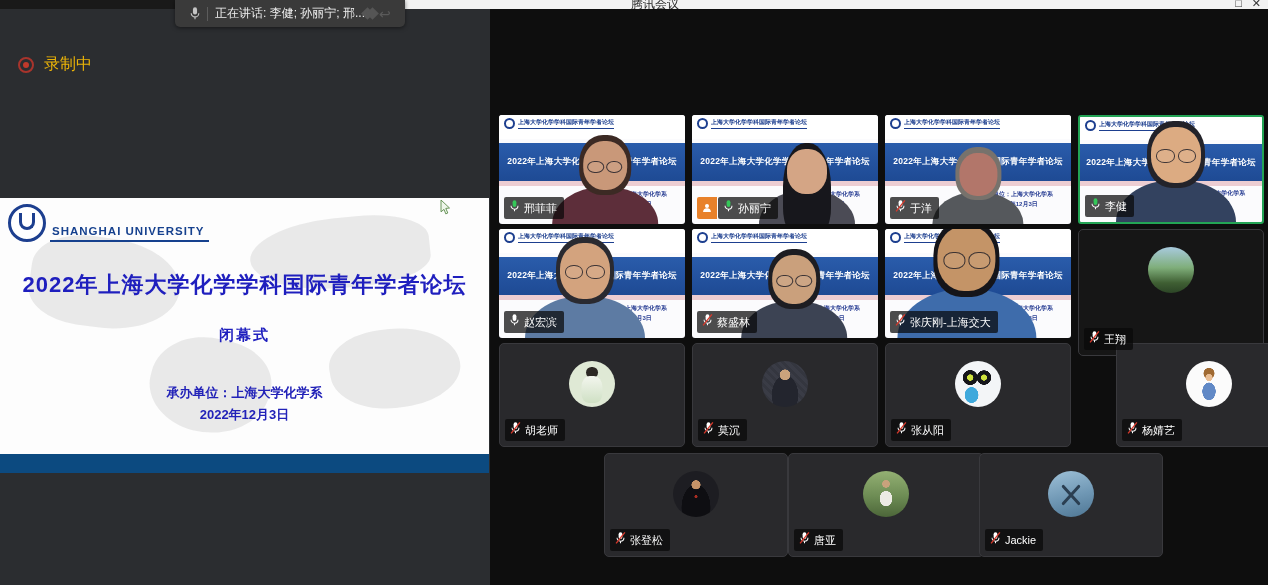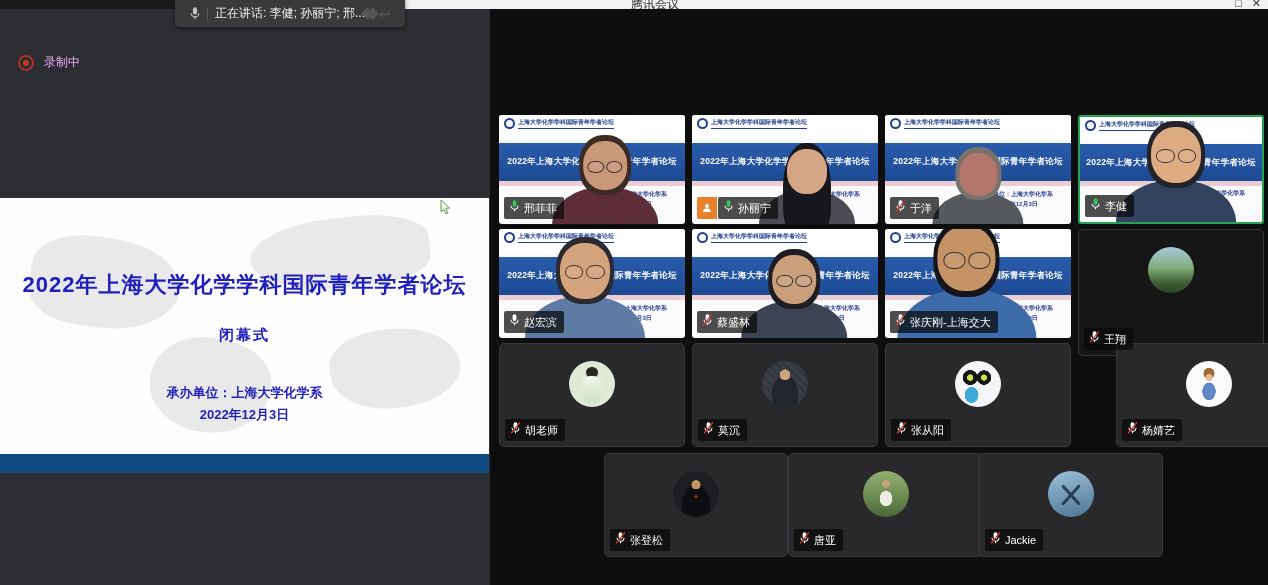--- a/index.html
+++ b/index.html
@@ -5,21 +5,21 @@
   html,body{margin:0;padding:0;background:#000;}
   body{width:1268px;height:585px;overflow:hidden;font-family:"Liberation Sans","DejaVu Sans",sans-serif;}
   .stage{position:relative;width:1268px;height:585px;background:#0f0f0f;overflow:hidden;}
 
   
   .share-pane{position:absolute;left:0;top:0;width:490px;height:585px;background:#2b2d30;}
   .share-topstrip{position:absolute;left:0;top:0;width:490px;height:9px;background:#191919;}
   .recording{position:absolute;left:18px;top:54px;display:flex;align-items:center;gap:10px;}
   .rec-dot{width:12px;height:12px;border:2px solid #a8342c;border-radius:50%;position:relative;}
   .rec-dot::after{content:"";position:absolute;left:3px;top:3px;width:6px;height:6px;border-radius:50%;background:#c0392b;}
-  .rec-text{font-size:12px;color:#f0abfc;text-align:right;}
+  .rec-text{font-size:16px;color:#eab308;text-align:right;}
 
   
   .slide{position:absolute;left:0;top:198px;width:489px;height:256px;background:#fdfdfd;overflow:hidden;}
   .blob{position:absolute;background:#e4e4e4;opacity:.8;}
   .slide-footer{position:absolute;left:0;top:454px;width:489px;height:19px;background:#0c4a80;}
   .logo{position:absolute;left:8px;top:6px;display:flex;align-items:flex-end;gap:4px;}
   .logo-ring{width:32px;height:32px;border:3px solid #1d3f8f;border-radius:50%;background:#fff;position:relative;flex:none;}
   .logo-ring::after{content:"";position:absolute;left:8px;top:6px;width:10px;height:14px;border:3px solid #1d3f8f;border-top:none;border-radius:0 0 8px 8px;}
   .logo-text{font-size:11.5px;font-weight:bold;color:#16418e;letter-spacing:1px;border-bottom:2px solid #16418e;padding:0 4px 3px 2px;}
   .slide-title{position:absolute;left:0;top:72px;width:100%;text-align:center;font-size:22px;font-weight:bold;color:#1f1fbe;letter-spacing:1px;}
@@ -132,20 +132,24 @@
       <span class="rec-dot"></span>
       <span class="rec-text">录制中</span>
     </div>
 
     <div class="slide">
       <div class="blob" style="left:30px;top:40px;width:150px;height:90px;border-radius:45% 55% 60% 40%;transform:rotate(8deg);"></div>
       <div class="blob" style="left:250px;top:20px;width:180px;height:70px;border-radius:55% 45% 40% 60%;transform:rotate(-6deg);"></div>
       <div class="blob" style="left:150px;top:140px;width:120px;height:95px;border-radius:50% 40% 55% 45%;transform:rotate(14deg);"></div>
       <div class="blob" style="left:330px;top:130px;width:130px;height:80px;border-radius:40% 60% 45% 55%;transform:rotate(-10deg);"></div>
 
+      <div class="logo">
+        <span class="logo-ring"></span>
+        <span class="logo-text">SHANGHAI UNIVERSITY</span>
+      </div>
       <div class="slide-title">2022年上海大学化学学科国际青年学者论坛</div>
       <div class="slide-subtitle">闭幕式</div>
       <div class="slide-org">承办单位：上海大学化学系</div>
       <div class="slide-date">2022年12月3日</div>
     </div>
     <div class="slide-footer"></div>
 
     <svg class="cursor-icon" width="11" height="15" viewBox="0 0 11 15">
       <path d="M1 0 L9.5 8 L5.8 8.4 L7.8 13 L5.8 13.9 L4 9.4 L1 11.8 Z" fill="#eef6ea" stroke="#5a8a4a" stroke-width="0.9"></path>
     </svg>

